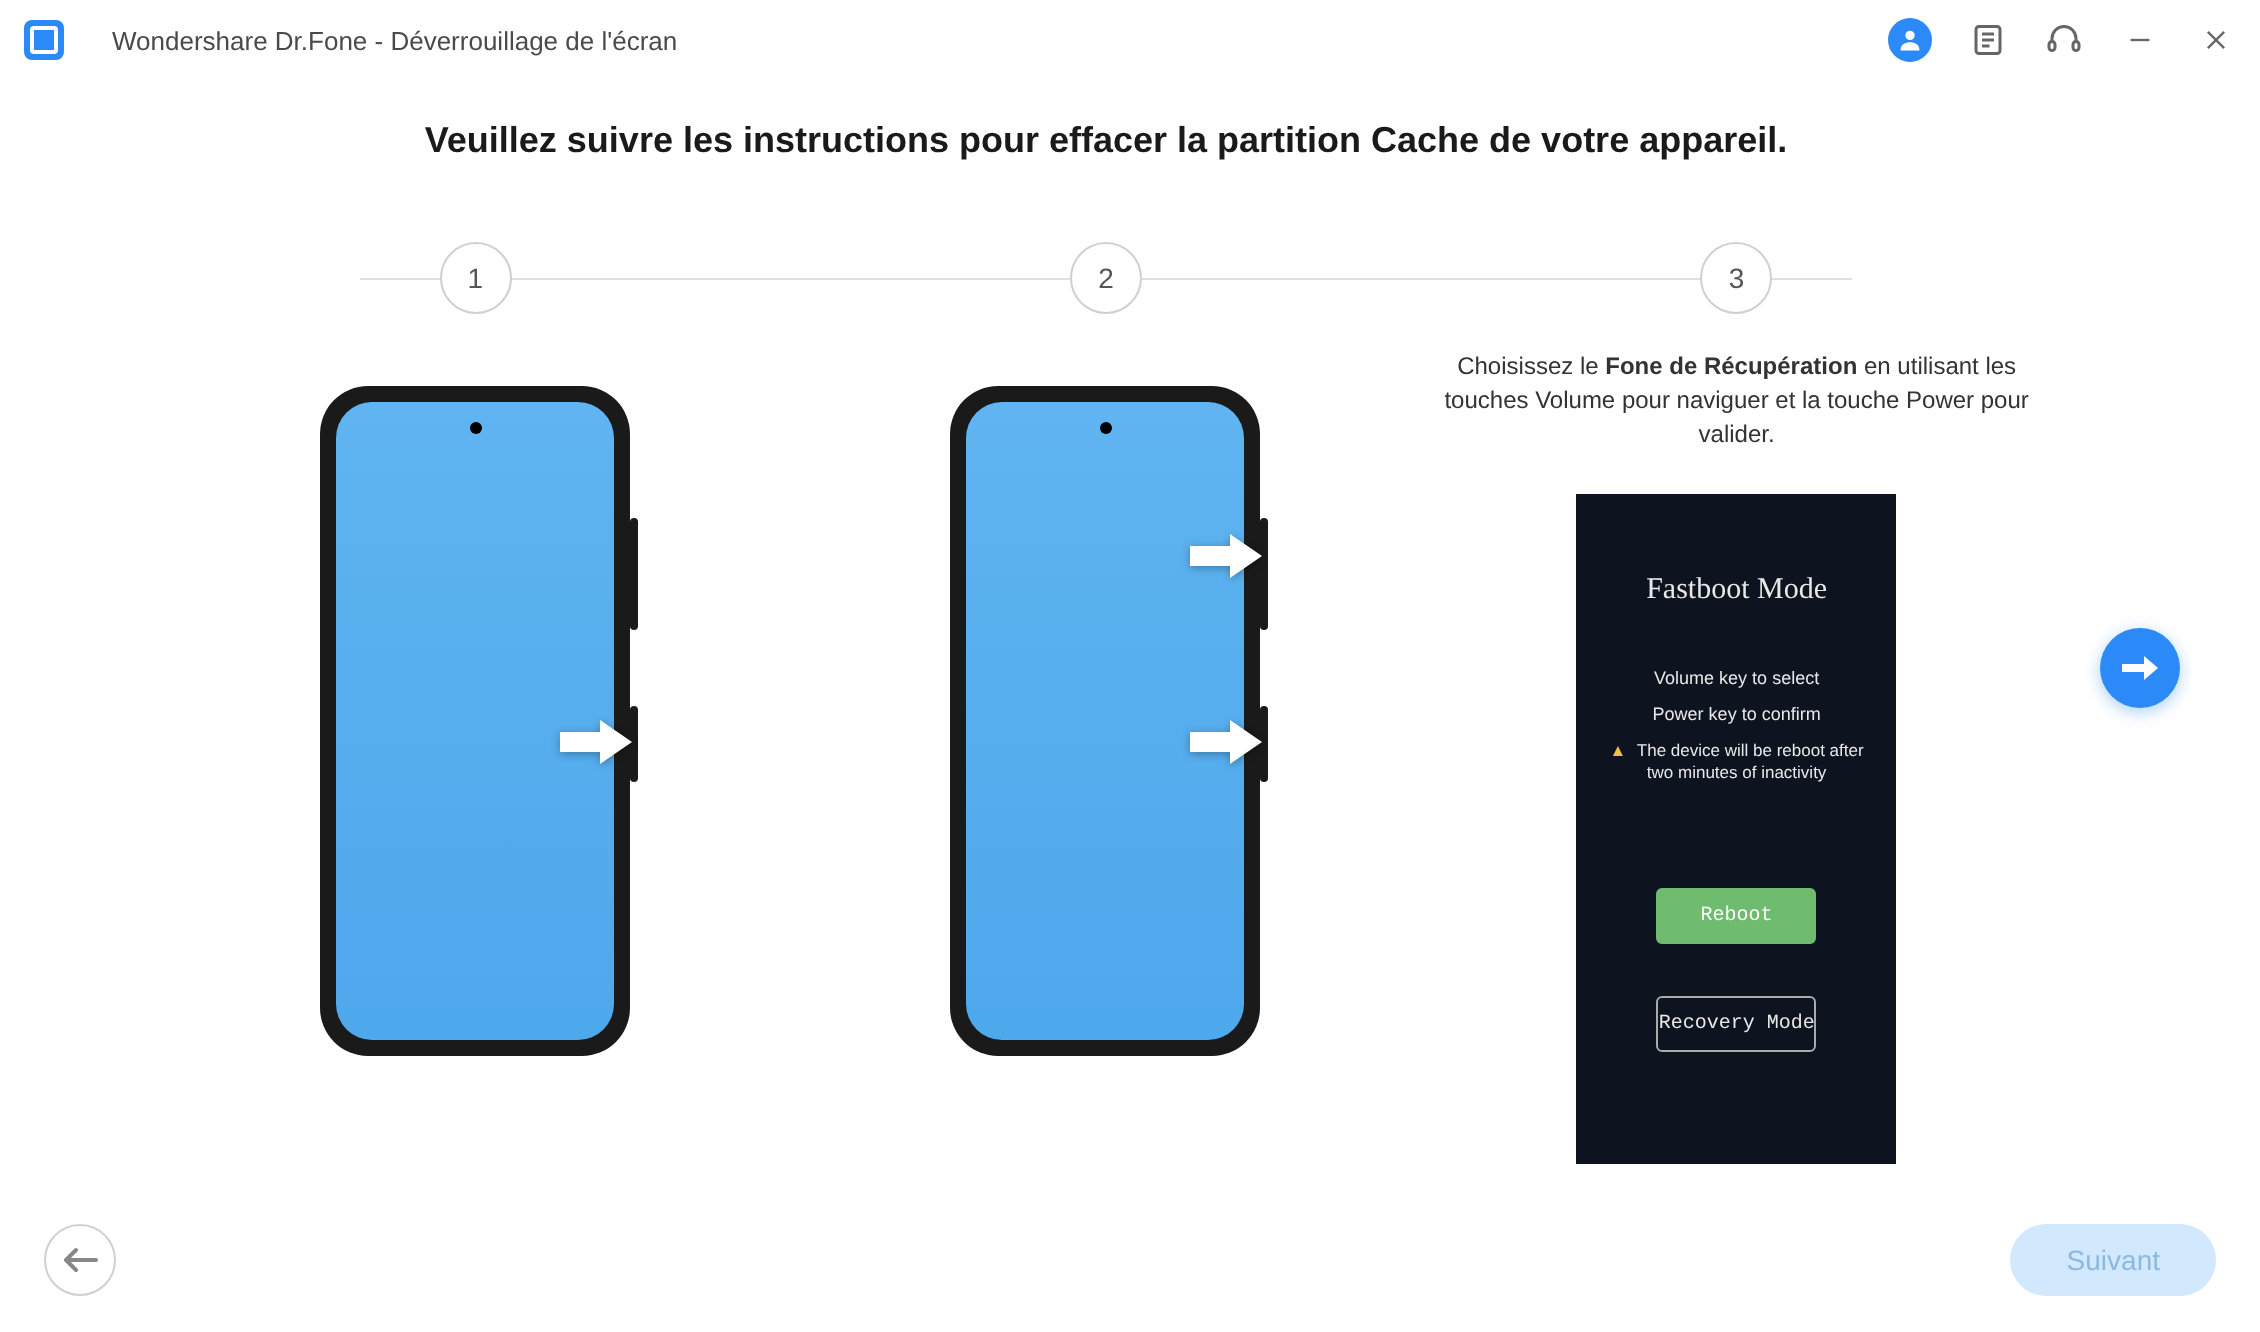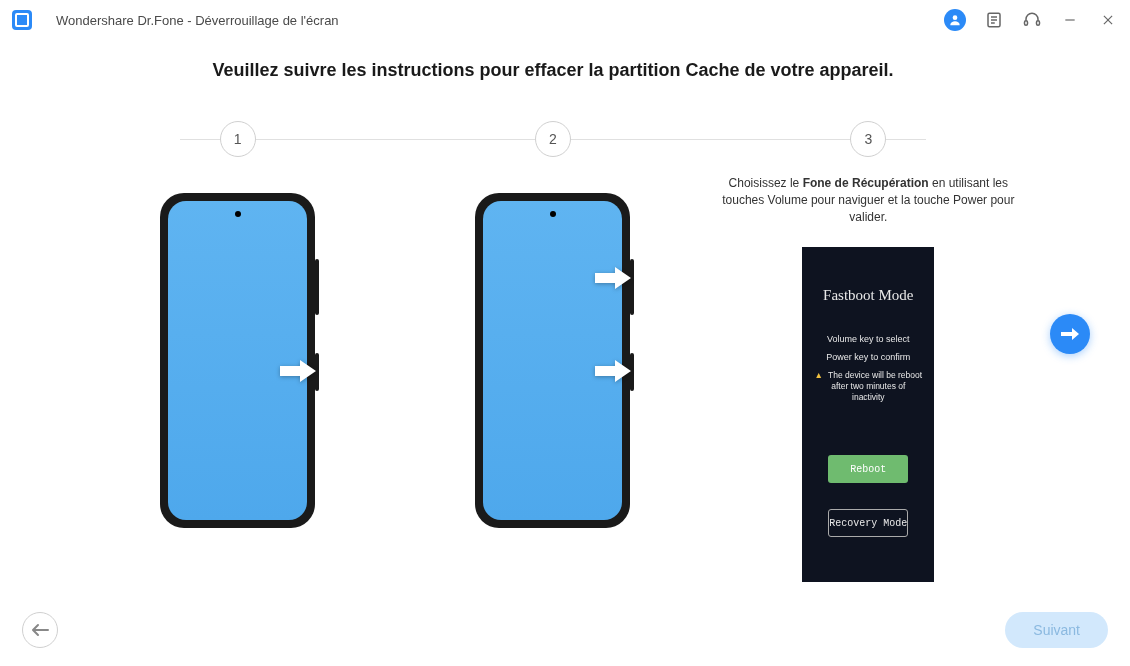--- a/index.html
+++ b/index.html
@@ -177,21 +177,21 @@
     }
     .arrow {
       position: absolute;
       width: 40px;
       height: 26px;
     }
     .arrow svg { filter: drop-shadow(0 1px 2px rgba(0,0,0,0.3)); }
 
     
     .fastboot {
-      width: 132px;
+      width: 160px;
       height: 335px;
       background: #0e1320;
       margin: 18px auto 0 auto;
       padding: 40px 12px 12px 12px;
       display: flex;
       flex-direction: column;
       align-items: center;
       color: #e8e8e8;
       font-family: Georgia, serif;
     }

